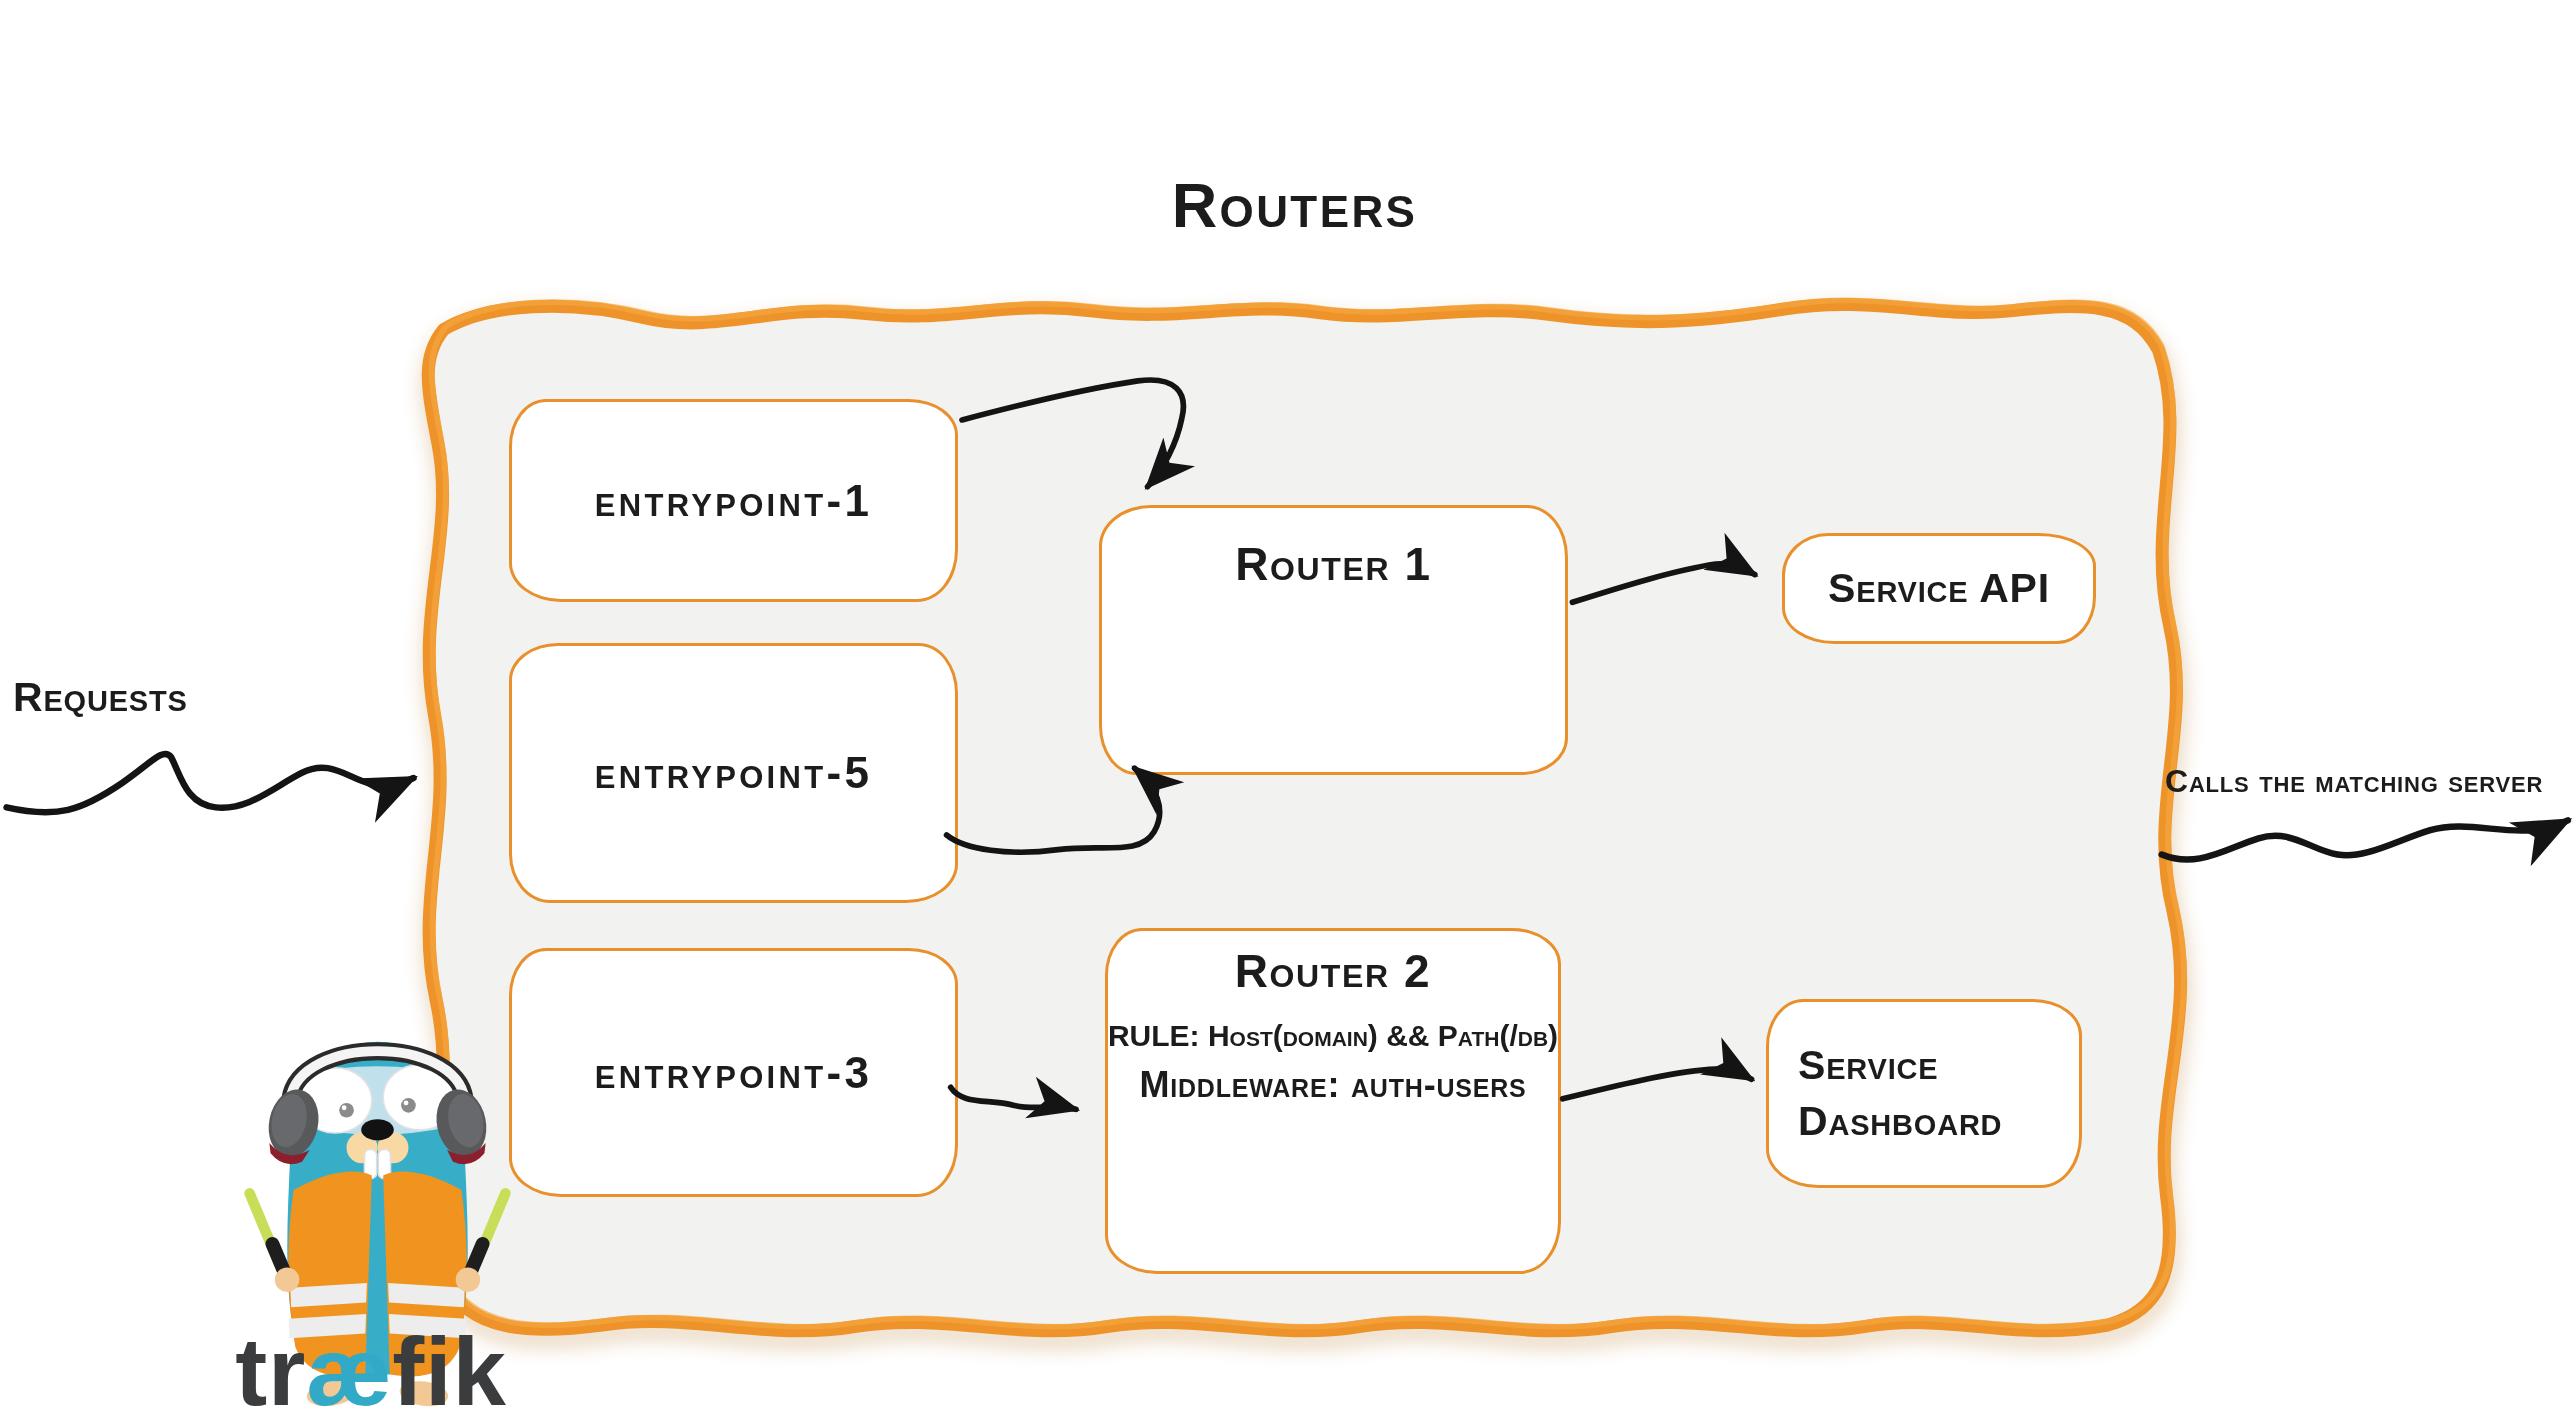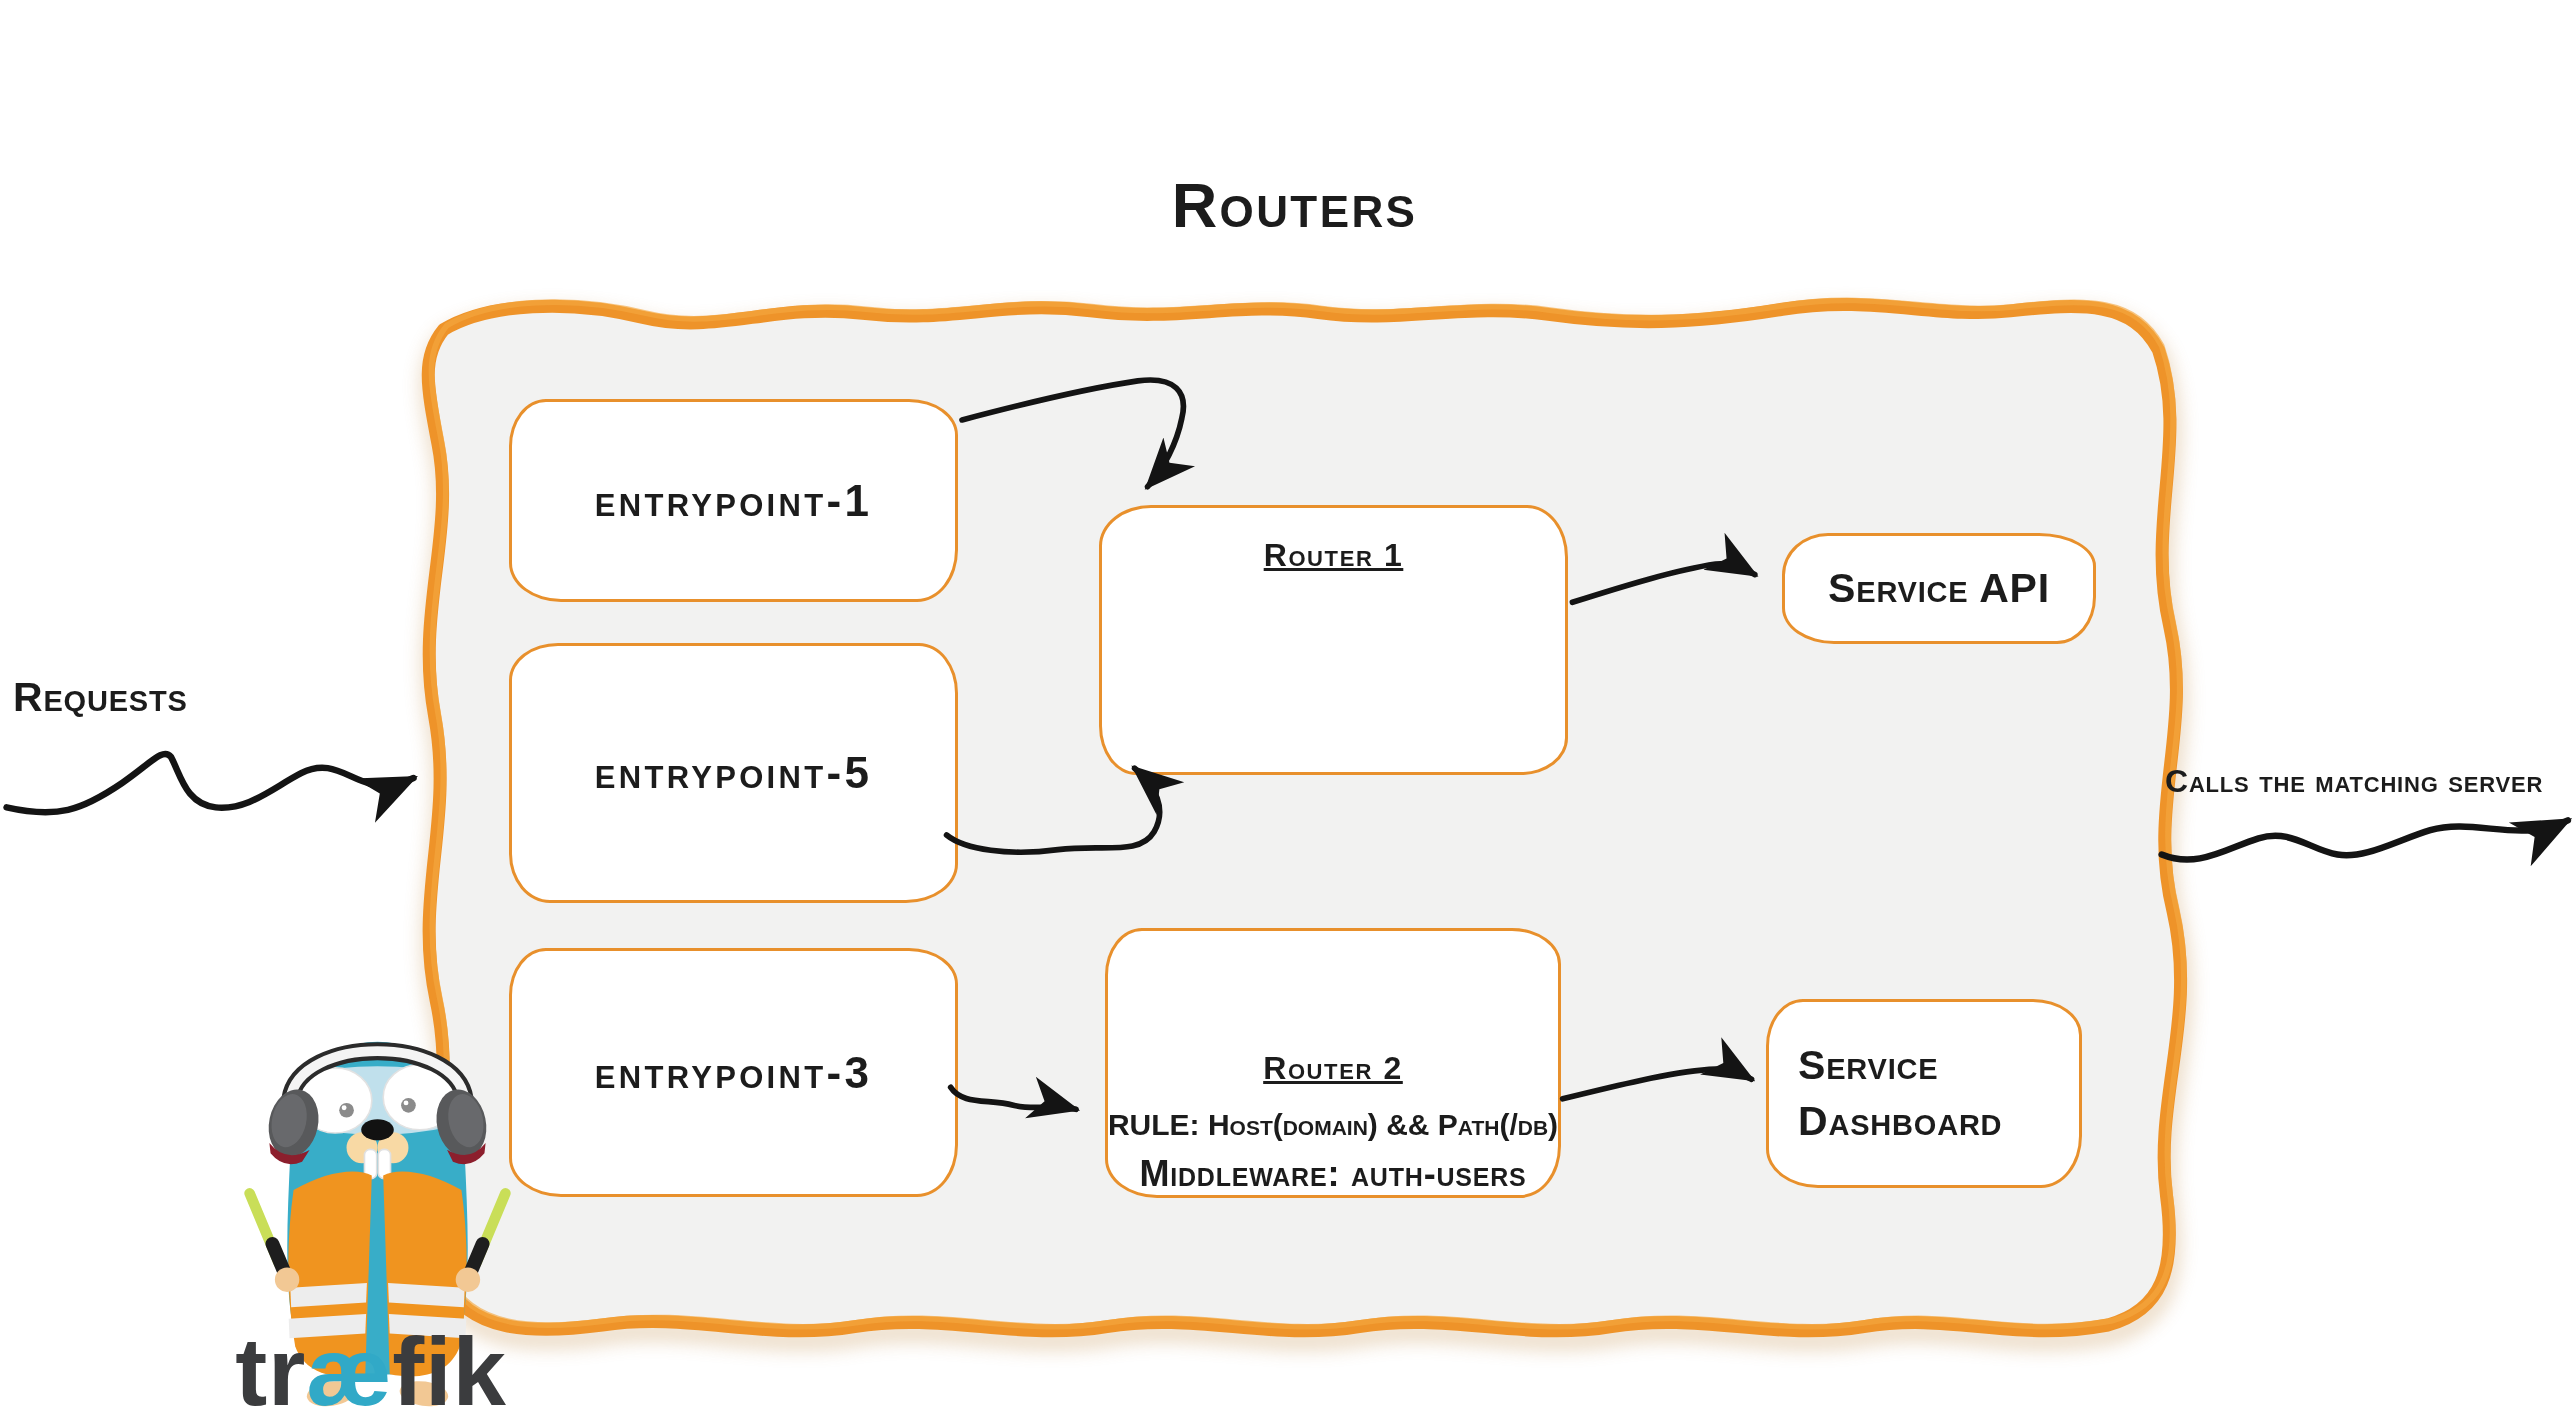--- a/index.html
+++ b/index.html
@@ -23,21 +23,21 @@
 
   .box{
     position:absolute;
     background:#ffffff;
     border:3.3px solid #e8902c;
     border-radius:37px 49px 41px 52px / 47px 36px 52px 39px;
     box-sizing:border-box;
     display:flex;flex-direction:column;align-items:center;justify-content:center;
   }
   .ep-label{font-size:44px;font-weight:bold;letter-spacing:3.3px;}
-  .router-title{font-size:32px;font-weight:bold;letter-spacing:1.6px;text-decoration:underline;}
+  .router-title{font-size:46px;font-weight:bold;letter-spacing:1.6px;}
   .rule-line{font-size:38px;font-weight:bold;letter-spacing:0.8px;white-space:nowrap;}
   .r2-rule{font-size:30px;font-weight:bold;letter-spacing:0;white-space:nowrap;}
   .r2-mw{font-size:36px;font-weight:bold;letter-spacing:0.8px;white-space:nowrap;}
   .svc-label{font-size:41px;font-weight:bold;letter-spacing:0.8px;line-height:1.35;}
 
   .router-box{justify-content:flex-start;}
   .router-box .router-title{margin-top:29px;}
   #router1-box .rule-line{margin-top:72px;}
   #router2-box .router-title{margin-top:13px;}
   #router2-box .r2-rule{margin-top:21px;}
@@ -92,21 +92,21 @@
   <div class="box" id="entrypoint2-box" style="left:509px;top:643px;width:449px;height:260px;border-radius:49px 39px 52px 41px / 37px 50px 39px 49px;">
     <span class="ep-label sc">entrypoint-5</span>
   </div>
   <div class="box" id="entrypoint3-box" style="left:509px;top:948px;width:449px;height:249px;">
     <span class="ep-label sc">entrypoint-3</span>
   </div>
 
   <div class="box router-box" id="router1-box" style="left:1099px;top:505px;width:469px;height:270px;border-radius:52px 41px 47px 37px / 41px 52px 37px 49px;">
     <span class="router-title sc">Router 1</span>
   </div>
-  <div class="box router-box" id="router2-box" style="left:1105px;top:928px;width:456px;height:270px;justify-content:flex-end;">
+  <div class="box router-box" id="router2-box" style="left:1105px;top:928px;width:456px;height:346px;">
     <span class="router-title sc">Router 2</span>
     <span class="r2-rule sc">RULE: Host(domain) &amp;&amp; Path(/db)</span>
     <span class="r2-mw sc">Middleware: auth-users</span>
   </div>
 
   <div class="box" id="service-api-box" style="left:1782px;top:533px;width:314px;height:111px;border-radius:46px 57px 39px 52px / 42px 33px 47px 36px;">
     <span class="svc-label sc">Service API</span>
   </div>
   <div class="box" id="service-dashboard-box" style="left:1766px;top:999px;width:316px;height:189px;">
     <span class="svc-label sc" style="width:203px;">Service Dashboard</span>

